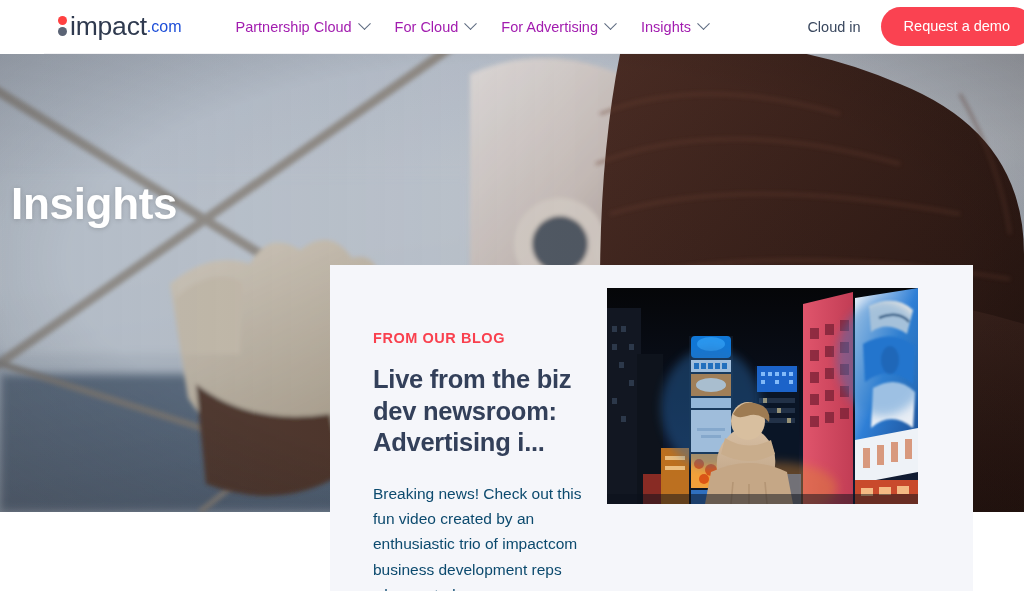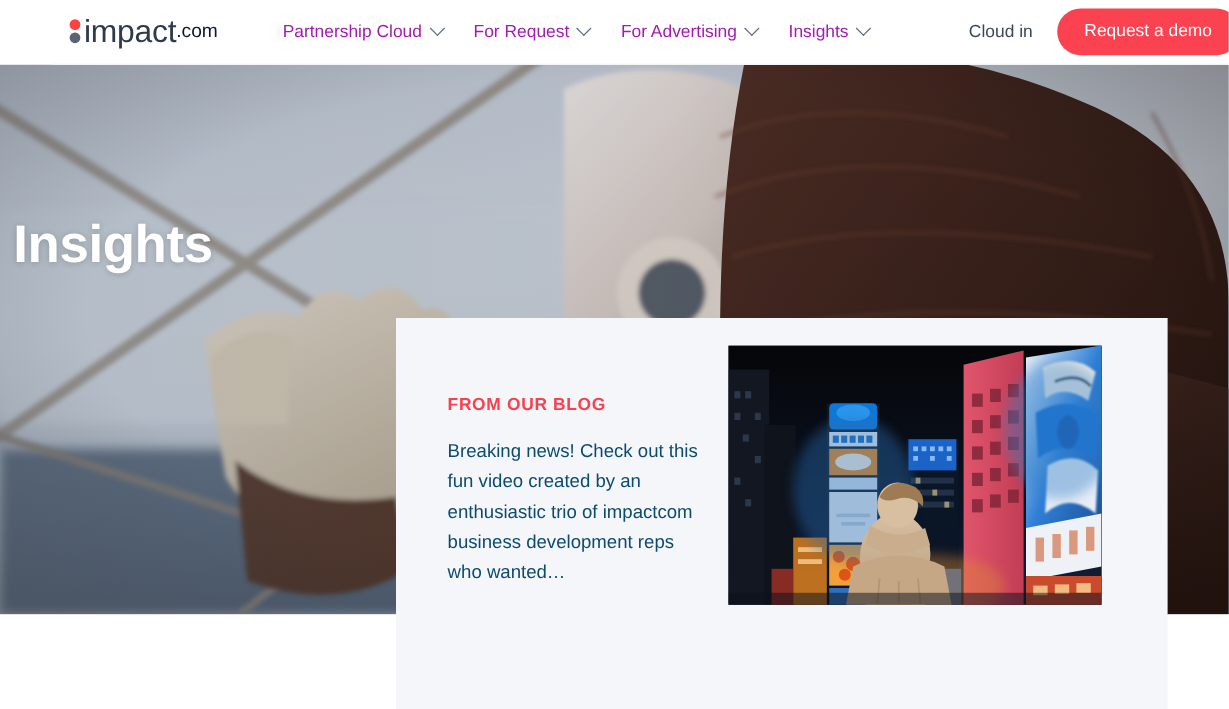--- a/index.html
+++ b/index.html
@@ -63,21 +63,21 @@
   }
   .logo-word {
     font-size: 26.5px;
     color: #2f3a4f;
     letter-spacing: -0.2px;
     line-height: 1;
     font-weight: 400;
   }
   .logo-tld {
     font-size: 16px;
-    color: #0f172a;
+    color: #1d4ed8;
     line-height: 1;
     font-weight: 400;
   }
 
   .nav {
     display: flex;
     align-items: center;
     margin-left: 41px;
     gap: 0px;
   }
@@ -236,21 +236,21 @@
       <span class="logo-word">impact</span>
         <span class="logo-tld">.com</span>
     </div>
 
     <nav class="nav">
       <div class="nav-item">
         <span>Partnership Cloud</span>
         <i class="chev"></i>
       </div>
       <div class="nav-item">
-        <span>For Request</span>
+        <span>For Cloud</span>
         <i class="chev"></i>
       </div>
       <div class="nav-item">
         <span>For Advertising</span>
         <i class="chev"></i>
       </div>
       <div class="nav-item">
         <span>Insights</span>
         <i class="chev"></i>
       </div>
@@ -370,20 +370,21 @@
   </div>
 
   <div class="below-fold-left"></div>
   <div class="below-fold-right"></div>
 
   <div class="card">
     <div class="card-inner">
 
       <div class="card-text">
         <div class="eyebrow">FROM OUR BLOG</div>
+        <div class="card-title">Live from the biz dev newsroom: Advertising i...</div>
         <div class="card-body">Breaking news! Check out this fun video created by an enthusiastic trio of impactcom business development reps who wanted…</div>
 
       </div>
 
       <div class="card-media">
         <svg viewBox="0 0 311 216" preserveAspectRatio="xMidYMid slice">
           <defs>
             <linearGradient id="nightsky" x1="0" y1="0" x2="0" y2="1">
               <stop offset="0%" stop-color="#050608"></stop>
               <stop offset="70%" stop-color="#0c1426"></stop>

